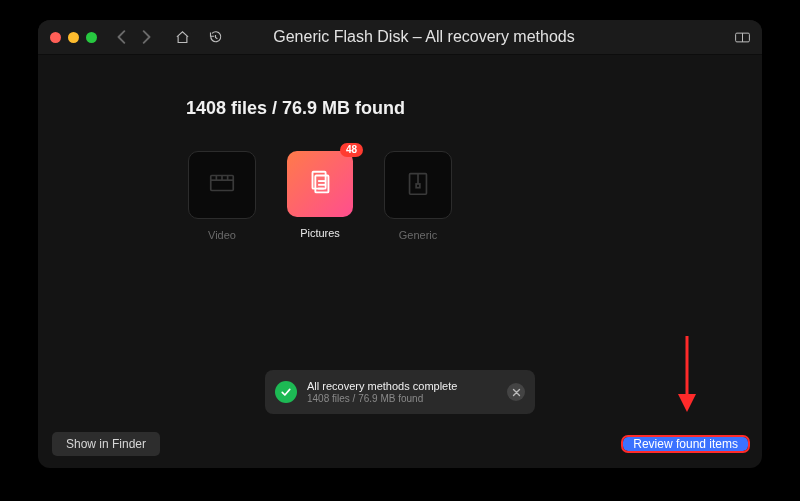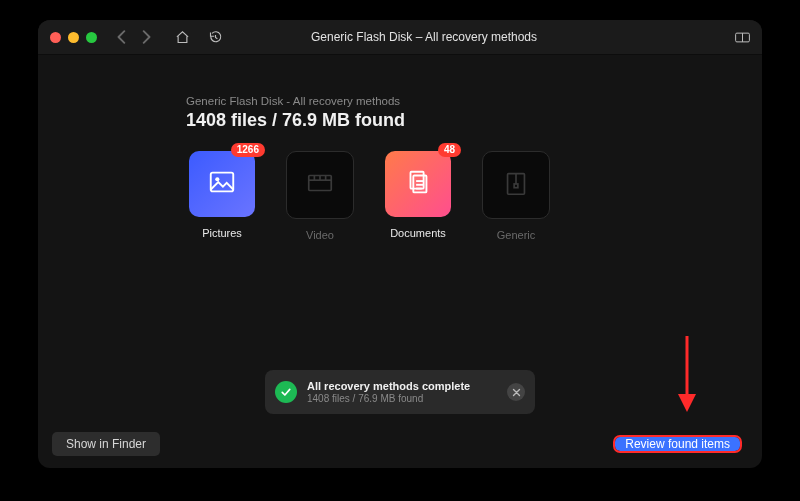--- a/index.html
+++ b/index.html
@@ -29,21 +29,21 @@
   }
   .titlebar{height:34px;border-bottom:1px solid #0d0d0d;background:var(--window-hdr);
     border-top-left-radius:12px;border-top-right-radius:12px;display:flex;align-items:center;position:relative;}
   .traffic{display:flex;gap:7px;align-items:center;margin-left:12px;}
   .dot{width:11px;height:11px;border-radius:50%;}
   .dot.red{background:var(--red);} .dot.yellow{background:var(--yellow);} .dot.green{background:var(--green);}
   .navbtns{display:flex;gap:10px;margin-left:18px;color:#6a6a6a;}
   .navbtns .arrow{width:14px;height:14px;display:flex;align-items:center;justify-content:center;font-size:14px;}
   .hdr-icons{display:flex;gap:18px;margin-left:22px;color:#bdbdbd;}
   .hdr-svg{width:15px;height:15px;display:block;}
-  .title{position:absolute;left:0;right:0;text-align:center;font-size:12px;color:#e2e2e2;pointer-events:none;margin-left:48px;}
+  .title{position:absolute;left:0;right:0;text-align:center;font-size:16px;color:#e2e2e2;pointer-events:none;margin-left:48px;}
   .hdr-right{position:absolute;right:12px;top:10px;color:#bdbdbd;}
   .content{flex:1;position:relative;}
   .heading{position:absolute;left:148px;top:40px;}
   .heading .sub{font-size:11.5px;color:var(--text-dim);}
   .heading .main{font-size:18px;font-weight:700;color:#f1f1f1;margin-top:3px;}
   .tiles{position:absolute;left:148px;top:96px;display:flex;gap:26px;}
   .tile-col{display:flex;flex-direction:column;align-items:center;width:72px;}
   .tile{
     width:66px;height:66px;border-radius:10px;background:var(--tile-bg);
     border:1px solid var(--tile-border);display:flex;align-items:center;justify-content:center;position:relative;
@@ -58,25 +58,25 @@
   .tile-label.muted{color:#6a6a6a;text-align:right;} .tile-label.bright{color:#eaeaea;font-weight:500;}
   
   .status{
     position:absolute;left:50%;transform:translateX(-50%);bottom:54px;
     width:270px;height:44px;background:var(--status-bg);border-radius:8px;
     display:flex;align-items:center;padding:0 10px;box-sizing:border-box;
   }
   .status .check{width:22px;height:22px;border-radius:50%;background:#1db954;display:flex;align-items:center;justify-content:center;flex:0 0 22px;}
   .status .check svg{width:12px;height:12px;}
   .status .txt{margin-left:10px;flex:1;}
-  .status .t1{font-size:11px;font-weight:700;color:#f0f0f0;}
+  .status .t1{font-size:11px;font-weight:400;color:#f0f0f0;}
   .status .t2{font-size:10px;color:var(--text-dim);margin-top:1px;}
   .status .close{width:18px;height:18px;border-radius:50%;background:#444;display:flex;align-items:center;justify-content:center;color:#bbb;font-size:11px;}
   
-  .footer{position:absolute;left:0;right:8px;bottom:12px;display:flex;align-items:center;padding:0 14px;}
+  .footer{position:absolute;left:0;right:0;bottom:12px;display:flex;align-items:center;padding:0 14px;}
   .pill{background:var(--pill-bg);color:var(--pill-text);border-radius:5px;font-size:12px;
     padding:5px 14px;border:none;cursor:pointer;}
   .spacer{flex:1;}
   .btn-primary{background:var(--blue);color:#fff;border-radius:5px;font-size:12px;padding:0 10px;border:none;cursor:pointer;margin-left:8px;position:relative;}
   .primary-highlight{outline:2px solid #ff2a2a;outline-offset:0px;}
   
   .anno-arrow{position:absolute;right:62px;bottom:54px;pointer-events:none;}
   .anno-arrow svg{display:block;}
 </style>
 </head>
@@ -122,39 +122,25 @@
       <svg class="hdr-svg" viewBox="0 0 24 16" fill="none" stroke="#bdbdbd" stroke-width="1.6">
         <rect x="1" y="1" width="22" height="14" rx="2"></rect>
           <line x1="12" y1="1" x2="12" y2="15"></line>
       </svg>
     </div>
   </div>
 
   <div class="content">
 
     <div class="heading">
-      <div class="sub">Generic Flash Disk - All recovery methods</div>
       <div class="main">1408 files / 76.9 MB found</div>
     </div>
 
     <div class="tiles">
 
-      <div class="tile-col">
-        <div class="tile active pictures">
-          <span class="badge">1266</span>
-          <span>
-            <svg viewBox="0 0 32 32" fill="none" stroke="#ffffff" stroke-width="2">
-              <rect x="4" y="6" width="24" height="20" rx="2"></rect>
-              <circle cx="11" cy="13" r="2.2" fill="#ffffff" stroke="none"></circle>
-              <path d="M4 24 L12 16 L17 21 L21 17 L28 24"></path>
-            </svg>
-          </span>
-        </div>
-        <div class="tile-label bright">Pictures</div>
-      </div>
 
       <div class="tile-col">
         <div class="tile">
           <span>
             <svg viewBox="0 0 32 32" fill="none" stroke="#3a3a3a" stroke-width="1.8">
               <rect x="4" y="8" width="24" height="16" rx="1"></rect>
               <line x1="4" y1="13" x2="28" y2="13"></line>
               <line x1="10" y1="8" x2="10" y2="13"></line>
               <line x1="16" y1="8" x2="16" y2="13"></line>
               <line x1="22" y1="8" x2="22" y2="13"></line>
@@ -171,21 +157,21 @@
           <span>
             <svg viewBox="0 0 32 32" fill="none" stroke="#ffffff" stroke-width="2">
               <rect x="8" y="5" width="14" height="18" rx="1"></rect>
               <rect x="11" y="9" width="14" height="18" rx="1" fill="rgba(255,255,255,0.06)"></rect>
               <line x1="14" y1="15" x2="22" y2="15"></line>
               <line x1="14" y1="19" x2="22" y2="19"></line>
               <line x1="14" y1="23" x2="20" y2="23"></line>
             </svg>
           </span>
         </div>
-        <div class="tile-label bright">Documents</div>
+        <div class="tile-label bright">Pictures</div>
       </div>
 
       <div class="tile-col">
         <div class="tile">
           <span>
             <svg viewBox="0 0 32 32" fill="none" stroke="#3a3a3a" stroke-width="1.8">
               <rect x="7" y="6" width="18" height="22" rx="1"></rect>
               <line x1="16" y1="6" x2="16" y2="17"></line>
               <rect x="14" y="17" width="4" height="4"></rect>
             </svg>

